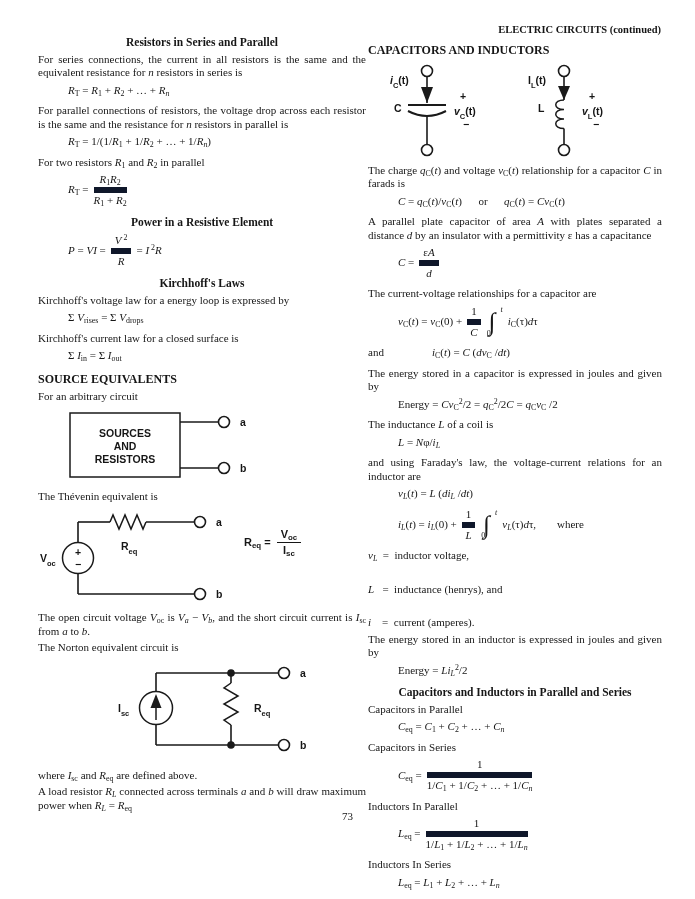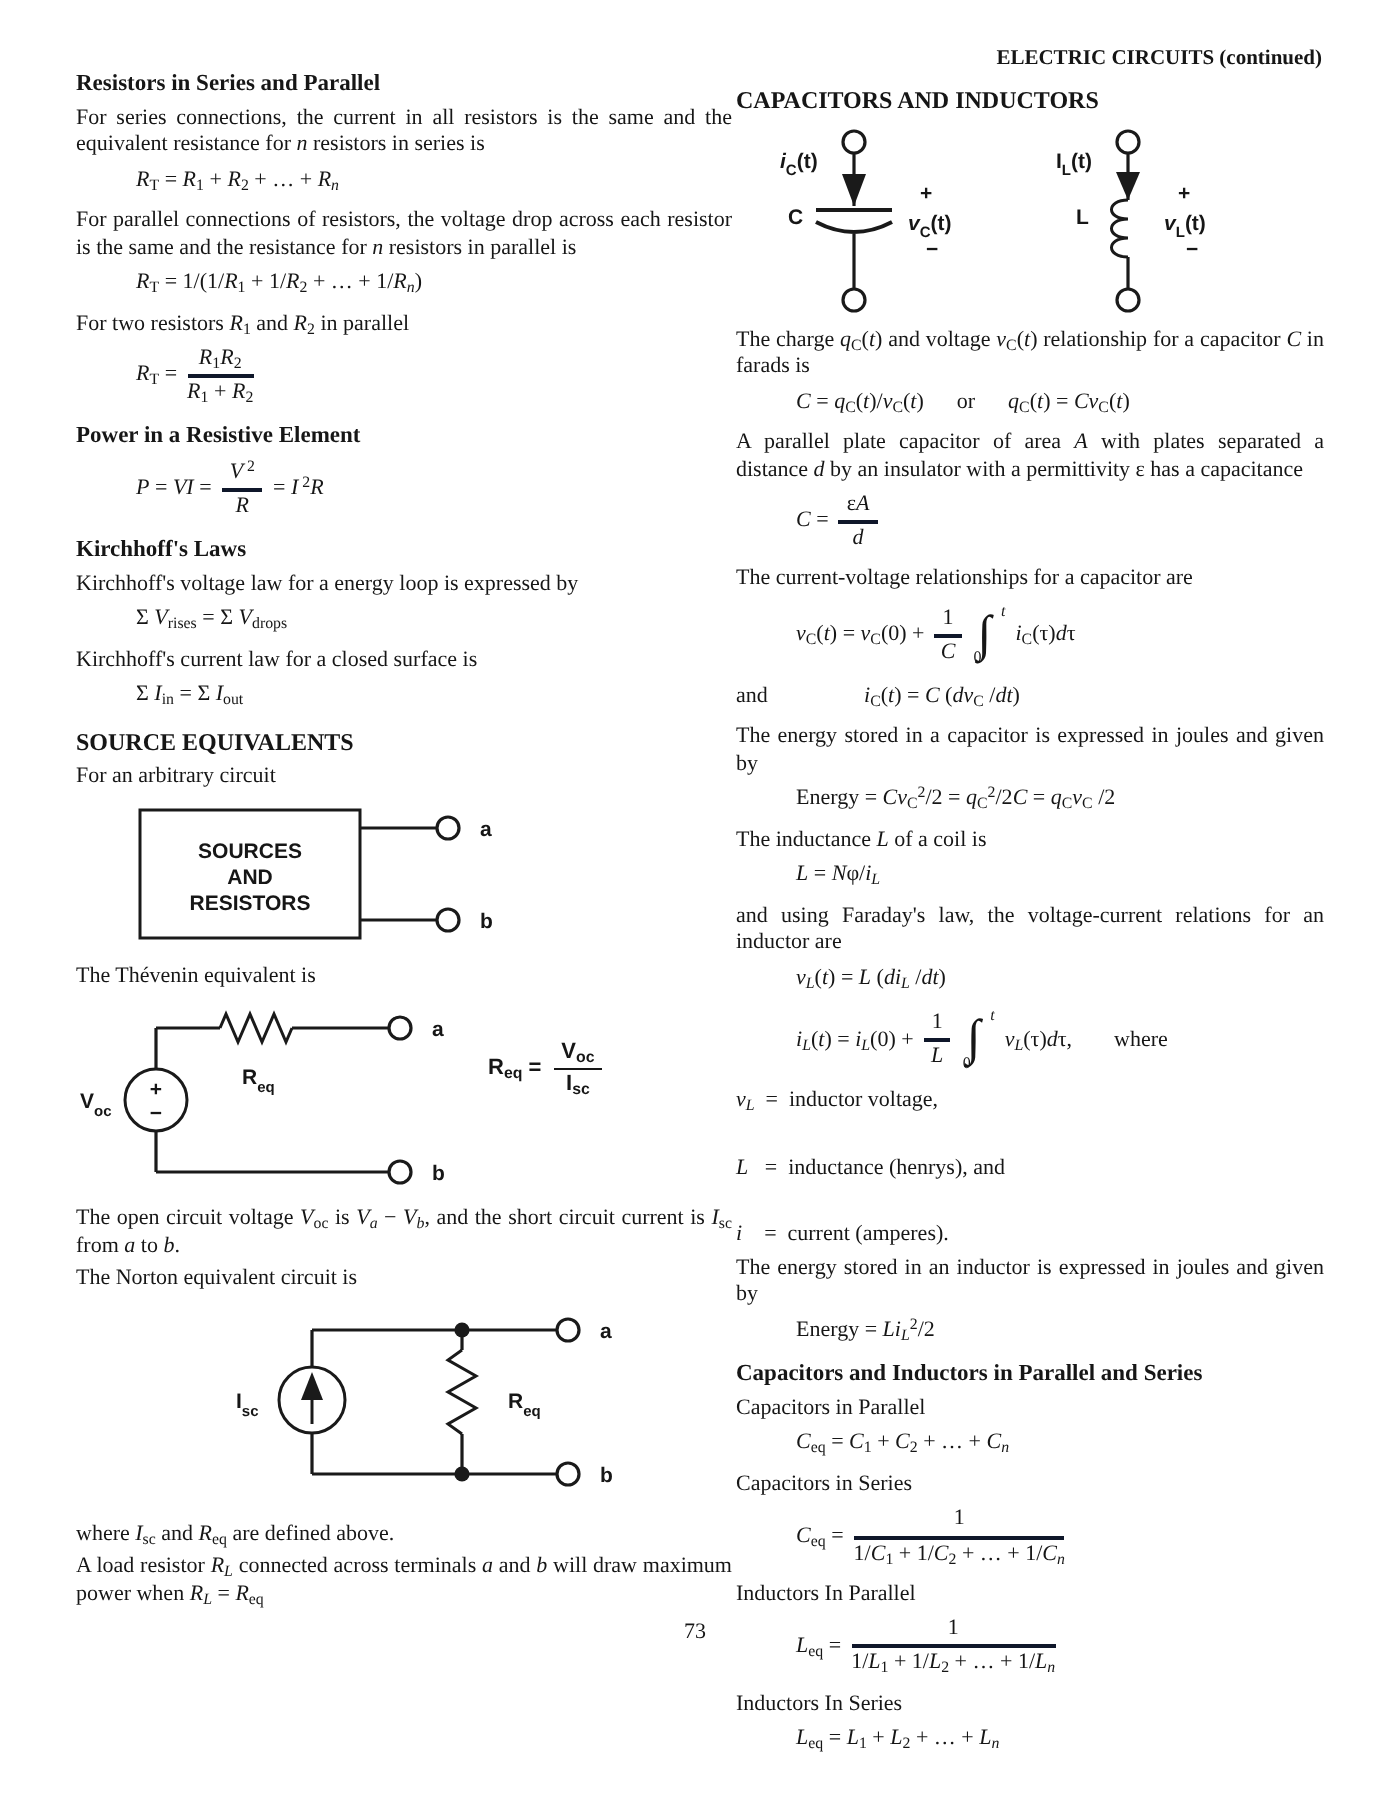--- a/index.html
+++ b/index.html
@@ -3,28 +3,28 @@
 <meta charset="utf-8">
 <style>
   html,body{margin:0;padding:0;background:#fff;}
   .page{position:relative;width:695px;height:899px;background:#ffffff;color:#161616;
         font-family:"Liberation Serif","DejaVu Serif",serif;font-size:11px;line-height:13.5px;overflow:hidden;}
   .hdr{position:absolute;top:23px;right:34px;font-weight:bold;font-size:10.5px;}
   .pagenum{position:absolute;top:810px;left:0;width:100%;text-align:center;font-size:11px;}
   .col-l{position:absolute;left:38px;top:36px;width:328px;}
   .col-r{position:absolute;left:368px;top:44px;width:294px;}
   .h1{font-weight:bold;font-size:12px;margin:10px 0 4px 0;}
-  .h2{font-weight:bold;font-size:11.5px;margin:9px 0 3px 0;}
+  .h2{font-weight:bold;font-size:11.5px;margin:9px 0 3px 0;text-align:center;}
   .p{margin:3px 0;text-align:justify;}
   .formula{margin:4px 0 7px 30px;}
   .feq{display:flex;align-items:center;margin:4px 0 7px 30px;gap:5px;}
   sub{font-size:0.72em;vertical-align:-0.25em;line-height:0;}
   sup{font-size:0.72em;vertical-align:0.45em;line-height:0;}
   .frac{display:inline-block;text-align:center;vertical-align:middle;line-height:1.2;}
-  .frac .fnum{display:block;border-bottom:2px solid #0f172a;padding:0 4px 1px;}
+  .frac .fnum{display:block;border-bottom:6px solid #0f172a;padding:0 4px 1px;}
   .frac .fden{display:block;padding-top:1px;}
   .intgrp{position:relative;display:inline-block;width:17px;height:34px;}
   .isym{position:absolute;left:3px;top:50%;transform:translateY(-52%);font-size:25px;}
   .itop{position:absolute;top:-2px;right:0;font-size:8px;font-style:italic;}
   .ibot{position:absolute;bottom:-1px;left:1px;font-size:8px;}
   .where{margin-left:16px;}
   .and-row{display:flex;margin:4px 0 7px 0;}
   .and-row .aw{width:64px;}
   .sans-eq{font-family:"Liberation Sans","DejaVu Sans",sans-serif;font-weight:bold;font-size:11px;}
   .sans-eq .frac .fnum{border-bottom:1.4px solid #161616;}

